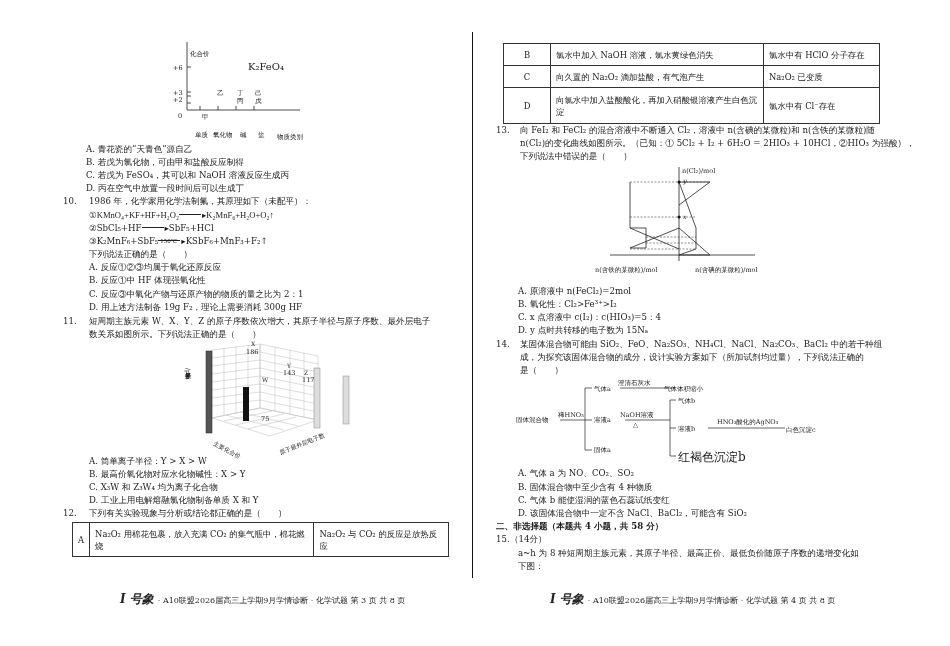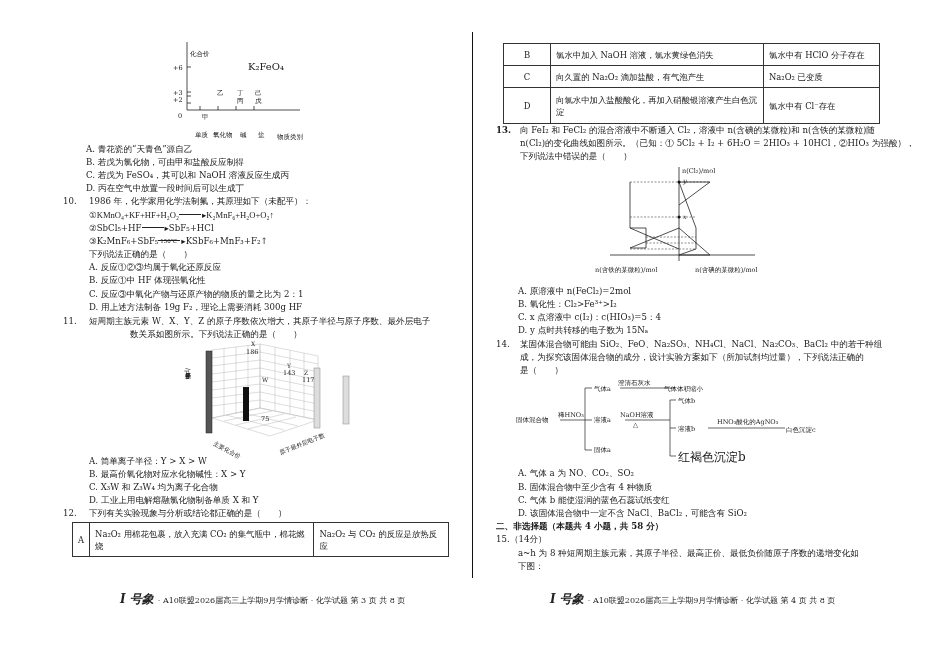--- a/index.html
+++ b/index.html
@@ -67,21 +67,21 @@
     <span>③K₂MnF₆+SbF₅</span><span style="position:relative;display:inline-block;width:22px;border-bottom:1px solid #222;margin:0 1px 3px 0;"><span style="position:absolute;top:-5px;left:2px;font-size:5.5px;">150℃</span></span>▸<span>KSbF₆+MnF₃+F₂↑</span>
   </div>
   <div class="line" style="left:89px;top:248px;">下列说法正确的是（　　）</div>
   <div class="line" style="left:89px;top:261px;">A.  反应①②③均属于氧化还原反应</div>
   <div class="line" style="left:89px;top:274px;">B.  反应①中 HF 体现强氧化性</div>
   <div class="line" style="left:89px;top:288px;">C.  反应③中氧化产物与还原产物的物质的量之比为 2：1</div>
   <div class="line" style="left:89px;top:301px;">D.  用上述方法制备 19g F₂，理论上需要消耗 300g HF</div>
 
   <div class="line" style="left:63px;top:315px;">11.</div>
   <div class="line" style="left:89px;top:315px;">短周期主族元素 W、X、Y、Z 的原子序数依次增大，其原子半径与原子序数、最外层电子</div>
-  <div class="line" style="left:89px;top:328px;margin-left:41px;">数关系如图所示。下列说法正确的是（　　）</div>
+  <div class="line" style="left:89px;top:328px;">数关系如图所示。下列说法正确的是（　　）</div>
 
   <svg class="abs" style="left:180px;top:338px;" width="180" height="125">
     <g stroke="#bbb" stroke-width="0.5" fill="none">
       <polygon points="32,12 80,6 80,70 32,80"></polygon>
       <polygon points="80,6 138,18 138,82 80,70"></polygon>
       <line x1="32" y1="20" x2="80" y2="14"></line>
         <line x1="32" y1="28" x2="80" y2="22"></line>
       <line x1="32" y1="36" x2="80" y2="30"></line>
         <line x1="32" y1="44" x2="80" y2="38"></line>
       <line x1="32" y1="52" x2="80" y2="46"></line>
@@ -162,21 +162,21 @@
       <td>Na₂O₂ 已变质</td>
     </tr>
     <tr style="height:36px;">
       <td class="c">D</td>
       <td style="white-space:normal;">向氯水中加入盐酸酸化，再加入硝酸银溶液产生白色沉淀</td>
       <td>氯水中有 Cl⁻存在</td>
     </tr>
   </tbody>
     </table>
 
-  <div class="line" style="left:496px;top:124px;font-weight:bold;">13.</div>
+  <div class="line" style="left:496px;top:124px;">13.</div>
   <div class="line" style="left:520px;top:124px;">向 FeI₂ 和 FeCl₂ 的混合溶液中不断通入 Cl₂，溶液中 n(含碘的某微粒)和 n(含铁的某微粒)随</div>
   <div class="line" style="left:520px;top:137px;">n(Cl₂)的变化曲线如图所示。（已知：① 5Cl₂ + I₂ + 6H₂O = 2HIO₃ + 10HCl，②HIO₃ 为强酸），</div>
   <div class="line" style="left:520px;top:150px;">下列说法中错误的是（　　）</div>
 
   <svg class="abs" style="left:590px;top:165px;" width="200" height="100">
     <line x1="20" y1="90" x2="165" y2="90" stroke="#222" stroke-width="0.8"></line>
     <line x1="89" y1="96" x2="89" y2="2" stroke="#222" stroke-width="0.8"></line>
     <g stroke="#444" stroke-width="0.6" stroke-dasharray="2,1.5">
       <line x1="40" y1="17" x2="120" y2="17"></line>
       <line x1="40" y1="52" x2="106" y2="52"></line>

